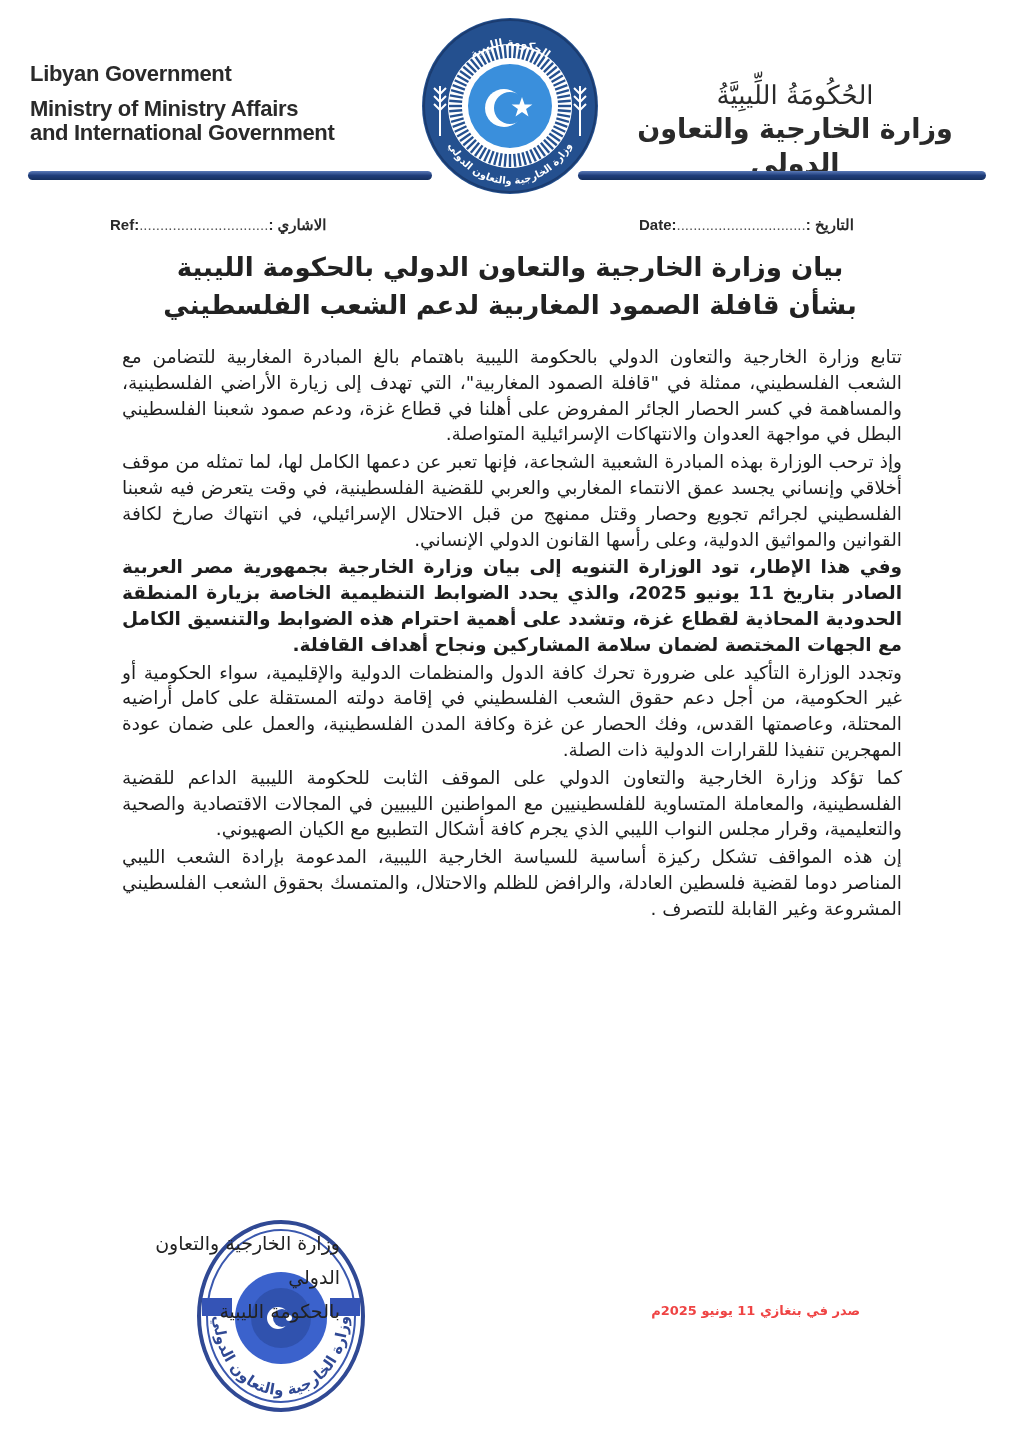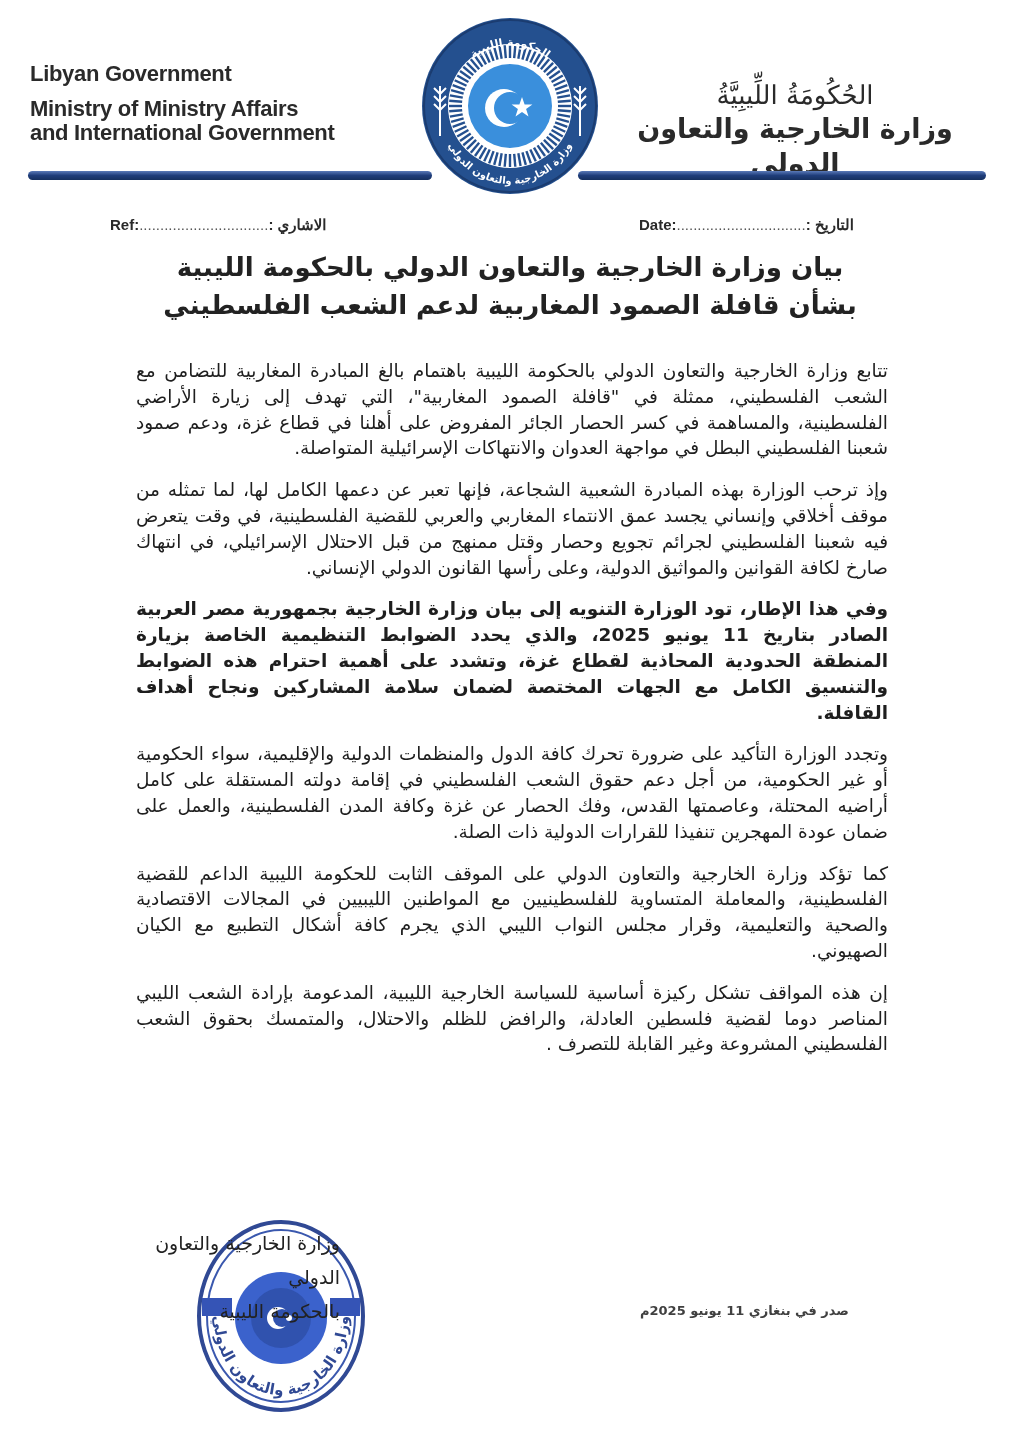--- a/index.html
+++ b/index.html
@@ -49,30 +49,30 @@
       direction: rtl; font-size: 26px; font-weight: bold; color: #222;
     }
     .title.t1 { top: 252px; }
     .title.t2 { top: 290px; }
 
     .body-text {
       position: absolute; left: 120px; top: 342px; width: 784px;
       direction: rtl; text-align: justify; text-align-last: right;
       font-family: "DejaVu Sans", sans-serif; font-size: 18.5px; line-height: 25.8px; color: #1e1e1e;
     }
-    .body-text p { margin: 16px; }
+    .body-text p { margin: 2px; }
     .body-text p.bold { font-weight: bold; }
 
     .signature {
       position: absolute; left: 120px; top: 1226px; width: 220px;
       direction: rtl; text-align: right; font-size: 19px; line-height: 34px; color: #222;
     }
     .issued {
-      position: absolute; left: 640px; top: 1303px; width: 220px; direction: rtl; text-align: left;
-      font-size: 13px; font-weight: bold; color: #404040;
+      position: absolute; left: 640px; top: 1303px; width: 220px; direction: rtl; text-align: right;
+      font-size: 13px; font-weight: bold; color: #ef4444;
     }
     .stamp { position: absolute; left: 196px; top: 1218px; width: 170px; height: 195px; opacity: 0.92; }
   </style>
 </head>
 <body>
 
 <div class="letterhead">
   <div class="en-block">
     <div class="l1">Libyan Government</div>
     <div class="l2">Ministry of Ministry Affairs</div>

